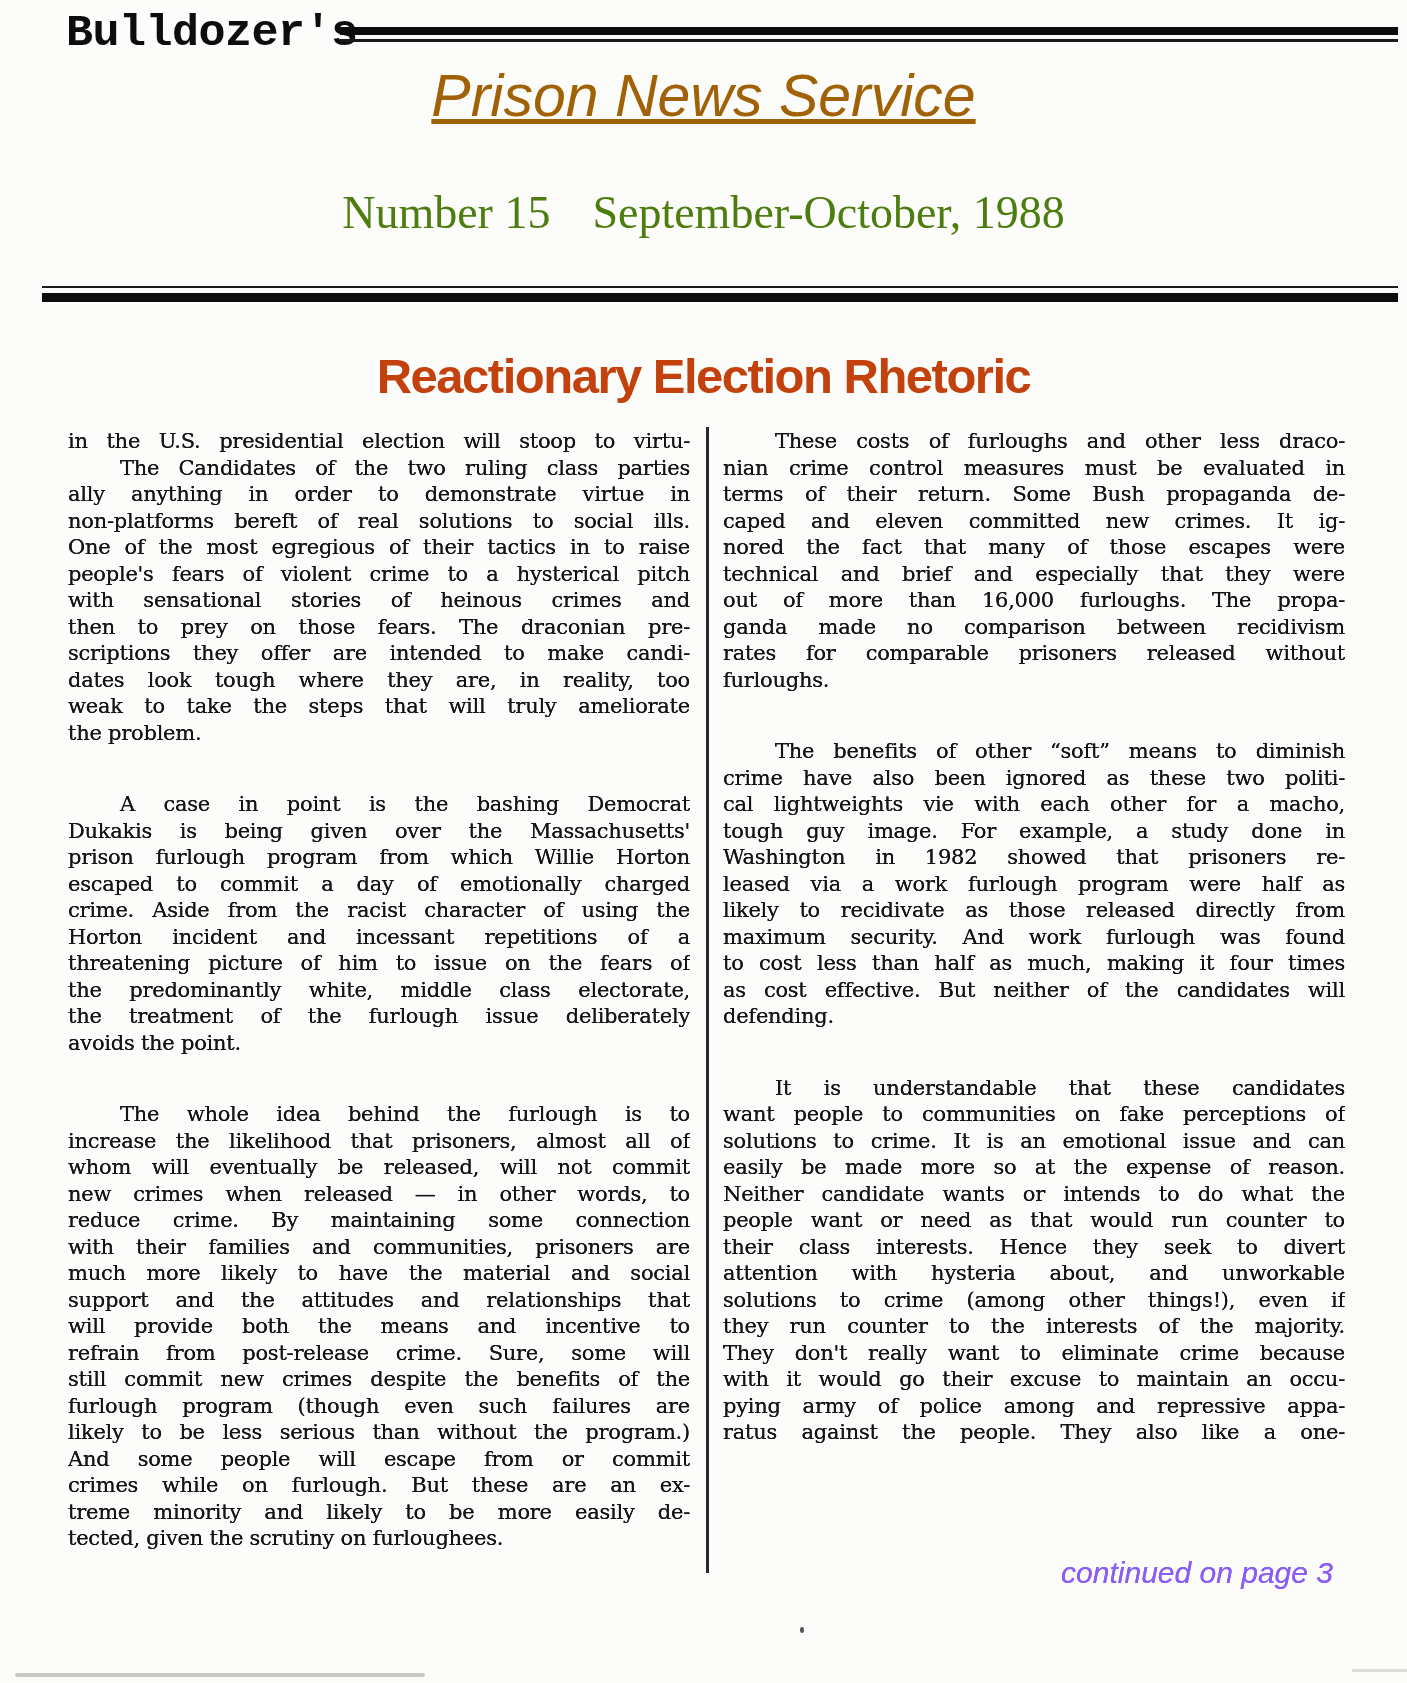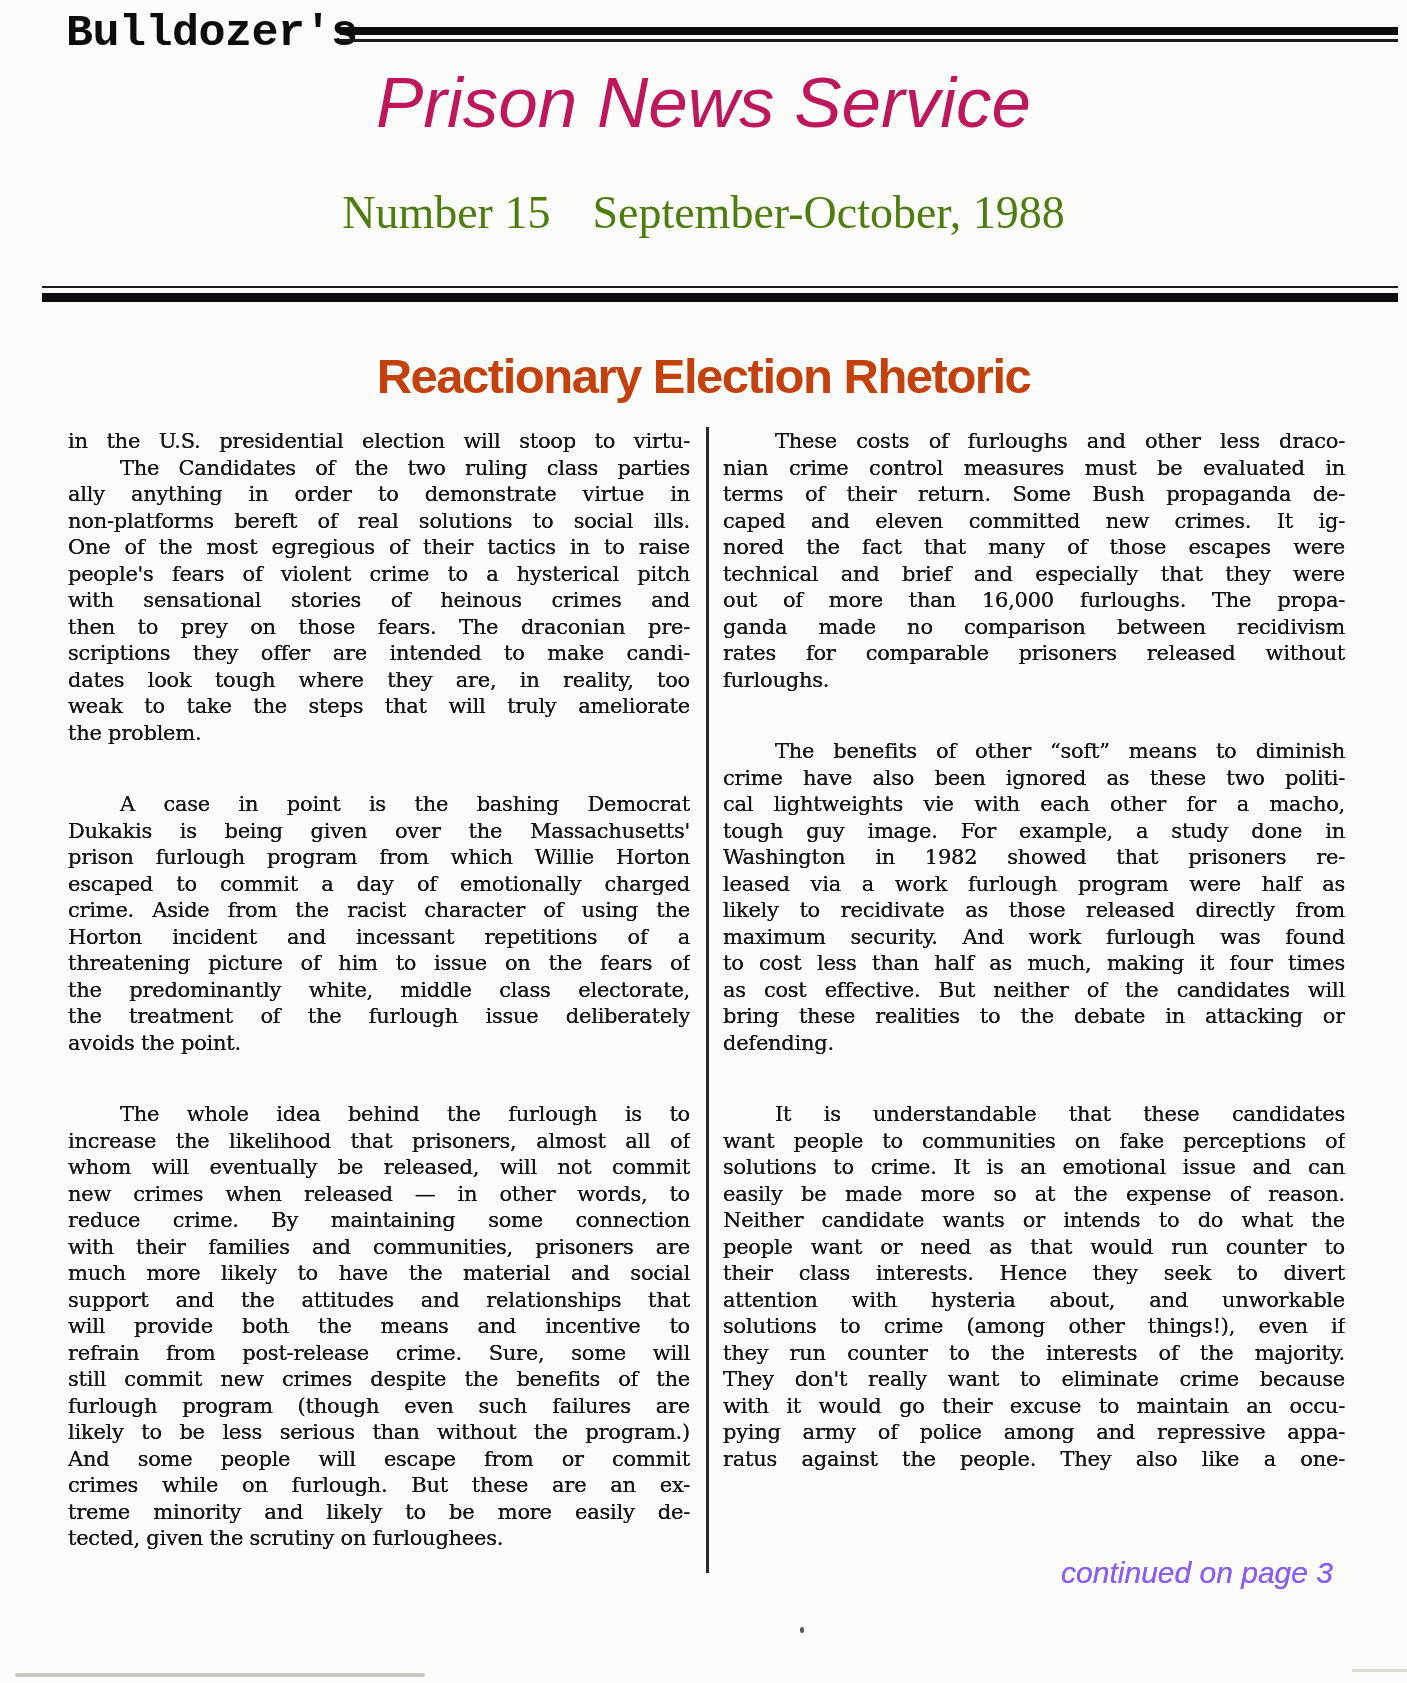--- a/index.html
+++ b/index.html
@@ -13,21 +13,21 @@
   .publisher {
     position:absolute; left:66px; top:8px; margin:0;
     font-family:Liberation Mono, monospace; font-weight:bold;
     font-size:45px; letter-spacing:-0.5px; color:#0d0d0d;
   }
   .mast-rule-thick { position:absolute; left:340px; top:27px; width:1058px; height:8px; background:#0d0d0d; }
   .mast-rule-thin  { position:absolute; left:340px; top:39px; width:1058px; height:3px; background:#1a1a1a; }
   .title {
     position:absolute; left:0; right:0; top:62px; margin:0; text-align:center;
     font-family:"Liberation Sans", sans-serif; font-style:italic; font-weight:500;
-    font-size:71px; letter-spacing:0px; color:#be185d;
+    font-size:59px; letter-spacing:0px; color:#a16207;text-decoration:underline;
   }
   .issue-line {
     position:absolute; left:0; right:0; top:186px; text-align:center;
     font-family:"Liberation Serif", serif; font-size:46px; color:#4d7c0f;
   }
   .issue-line .date { margin-left:42px; }
   .head-rule-thin  { position:absolute; left:42px; top:286px; width:1356px; height:2px; background:#1a1a1a; }
   .head-rule-thick { position:absolute; left:42px; top:293px; width:1356px; height:9px; background:#0d0d0d; }
   
   .headline {
@@ -149,21 +149,20 @@
         <div class="line first">The benefits of other “soft” means to diminish</div>
         <div class="line">crime have also been ignored as these two politi-</div>
         <div class="line">cal lightweights vie with each other for a macho,</div>
         <div class="line">tough guy image. For example, a study done in</div>
         <div class="line">Washington in 1982 showed that prisoners re-</div>
         <div class="line">leased via a work furlough program were half as</div>
         <div class="line">likely to recidivate as those released directly from</div>
         <div class="line">maximum security. And work furlough was found</div>
         <div class="line">to cost less than half as much, making it four times</div>
         <div class="line">as cost effective. But neither of the candidates will</div>
-        <div class="line">bring these realities to the debate in attacking or</div>
         <div class="line para-end">defending.</div>
       </div>
       <div class="para">
         <div class="line first">It is understandable that these candidates</div>
         <div class="line">want people to communities on fake perceptions of</div>
         <div class="line">solutions to crime. It is an emotional issue and can</div>
         <div class="line">easily be made more so at the expense of reason.</div>
         <div class="line">Neither candidate wants or intends to do what the</div>
         <div class="line">people want or need as that would run counter to</div>
         <div class="line">their class interests. Hence they seek to divert</div>

